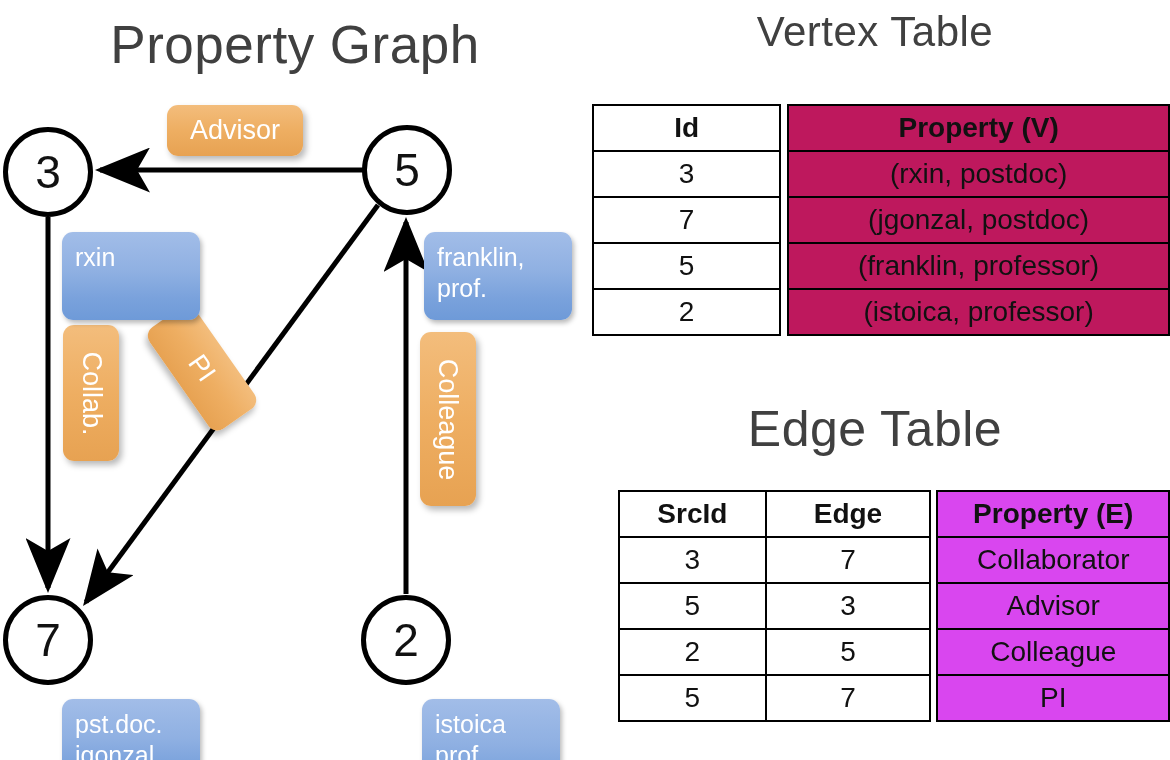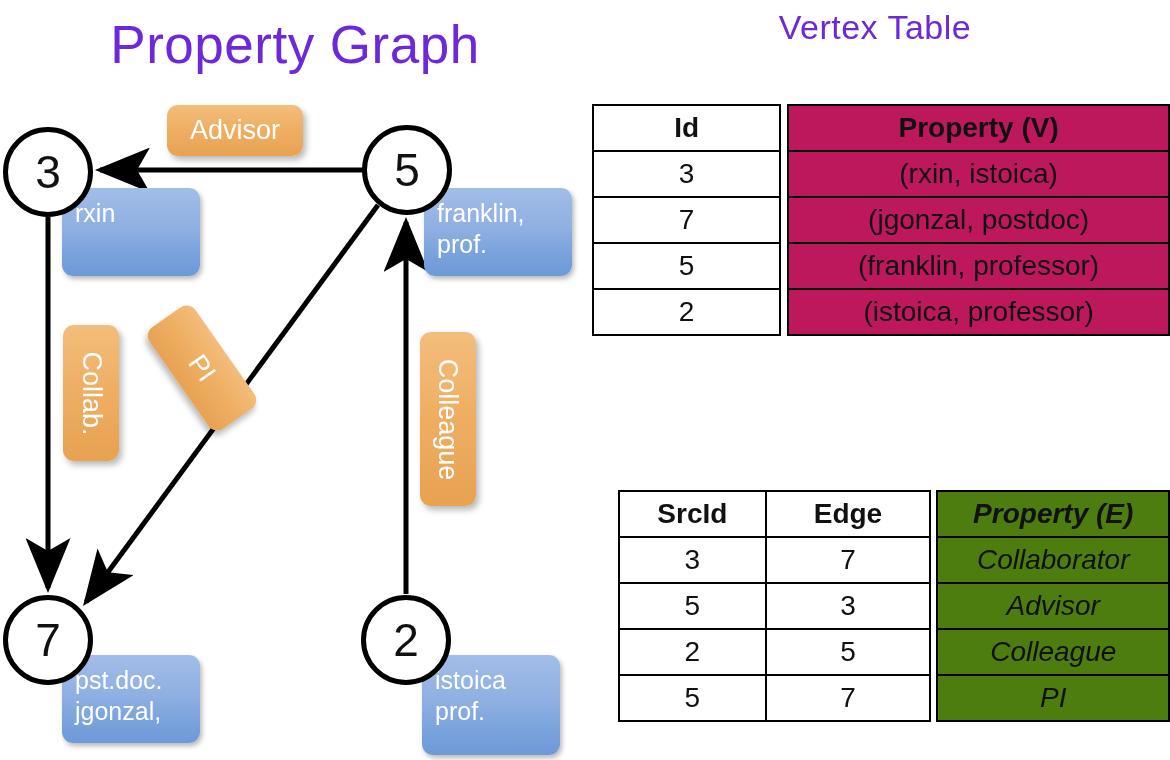--- a/index.html
+++ b/index.html
@@ -10,26 +10,26 @@
     position:relative;
     overflow:hidden;
   }
   .stage{position:absolute;left:0;top:0;width:1170px;height:760px;}
 
   
   .title{
     position:absolute;
     font-family:"Liberation Sans", sans-serif;
     font-weight:300;
-    color:#6d28d9;
+    color:#404040;
     white-space:nowrap;
     letter-spacing:0.5px;
   }
   #title-property-graph{left:0;top:14px;width:590px;text-align:center;font-size:53px;}
-  #title-vertex-table{left:580px;top:8px;width:590px;text-align:center;font-size:34px;}
+  #title-vertex-table{left:580px;top:8px;width:590px;text-align:center;font-size:42px;}
   #title-edge-table{left:580px;top:400px;width:590px;text-align:center;font-size:50px;}
 
   
   #graph-svg{position:absolute;left:0;top:0;width:590px;height:760px;}
 
   
   .node{
     position:absolute;
     border:5px solid #000;
     border-radius:50%;
@@ -48,20 +48,21 @@
     border-radius:11px;
     background:linear-gradient(to bottom,#a2bde8 0%,#8fb0e2 45%,#7aa2dc 75%,#6e9ad8 100%);
     box-shadow:2px 3px 5px rgba(0,0,0,0.28);
     color:#ffffff;
     font-size:25px;
     font-weight:400;
     line-height:1.22;
     padding:10px 0 10px 13px;
     box-sizing:border-box;
     font-family:"Liberation Sans", sans-serif;
+    margin-top:44px;
   }
   .vbadge div{white-space:nowrap;}
 
   
   .ebadge{
     position:absolute;
     border-radius:11px;
     background:linear-gradient(to bottom,#f3bd7c 0%,#eeae62 50%,#e7a252 100%);
     box-shadow:3px 4px 6px rgba(0,0,0,0.28);
     color:#ffffff;
@@ -81,35 +82,36 @@
     text-align:center;
     font-family:"Liberation Sans", sans-serif;
     font-weight:300;
     color:#111;
     font-size:28px;
     height:44px;
     padding:0 4px;
   }
   .tbl td.hd{font-weight:700;font-size:28px;margin-left:19px;}
   .fill-blue{background:#be185d;}
-  .fill-orange{background:#4d7c0f;font-style:italic;}
+  .fill-orange{background:#d946ef;}
   .spacer-col{border:none !important;background:transparent !important;width:6px;padding:0 !important;}
 
   #vertex-table{left:592px;top:104px;}
   #edge-table{left:618px;top:490px;}
 </style>
 </head>
 <body>
 
 <div class="stage">
 
   <div class="title" id="title-property-graph">Property Graph</div>
 
   <div class="title" id="title-vertex-table">Vertex Table</div>
 
+  <div class="title" id="title-edge-table">Edge Table</div>
 
   <svg id="graph-svg" viewBox="0 0 590 760">
     <defs>
       <marker id="arrowhead" markerWidth="11" markerHeight="9" refX="10" refY="4.5" orient="auto" markerUnits="strokeWidth">
         <path d="M0,0 L11,4.5 L0,9 L2.6,4.5 Z" fill="#000"></path>
       </marker>
     </defs>
 
     <line x1="400" y1="170" x2="100" y2="170" stroke="#000" stroke-width="5" marker-end="url(#arrowhead)"></line>
 
@@ -179,21 +181,21 @@
     </colgroup>
     <tbody>
       <tr>
         <td class="hd">Id</td>
         <td class="spacer-col"></td>
         <td class="hd fill-blue">Property (V)</td>
       </tr>
       <tr>
         <td>3</td>
         <td class="spacer-col"></td>
-        <td class="fill-blue">(rxin, istoica)</td>
+        <td class="fill-blue">(rxin, postdoc)</td>
       </tr>
       <tr>
         <td>7</td>
         <td class="spacer-col"></td>
         <td class="fill-blue">(jgonzal, postdoc)</td>
       </tr>
       <tr>
         <td>5</td>
         <td class="spacer-col"></td>
         <td class="fill-blue">(franklin, professor)</td>

